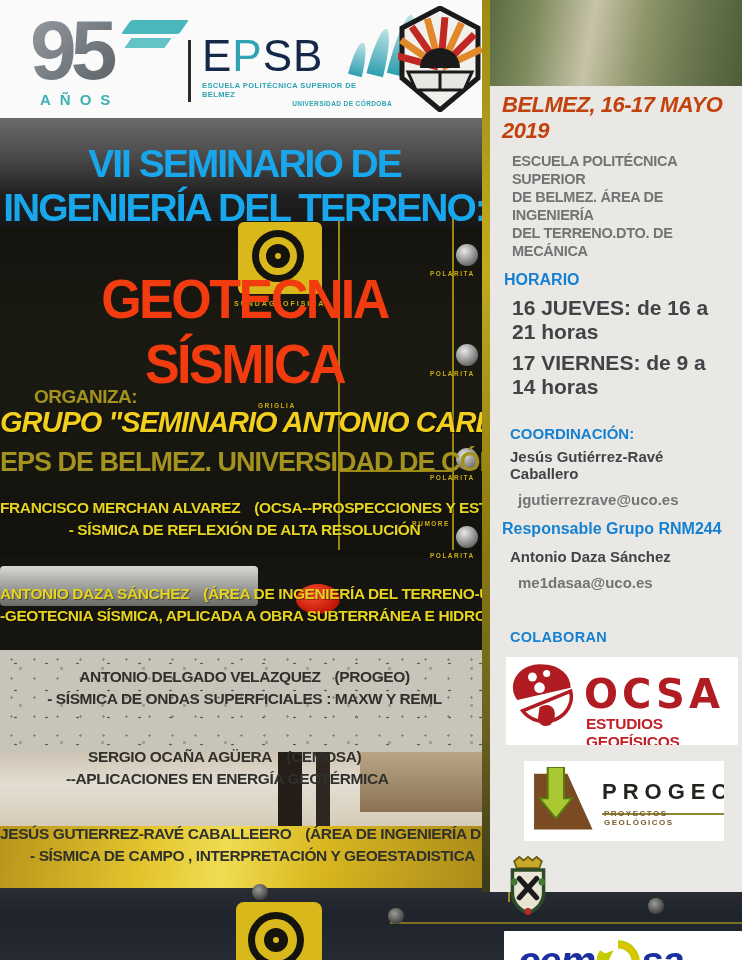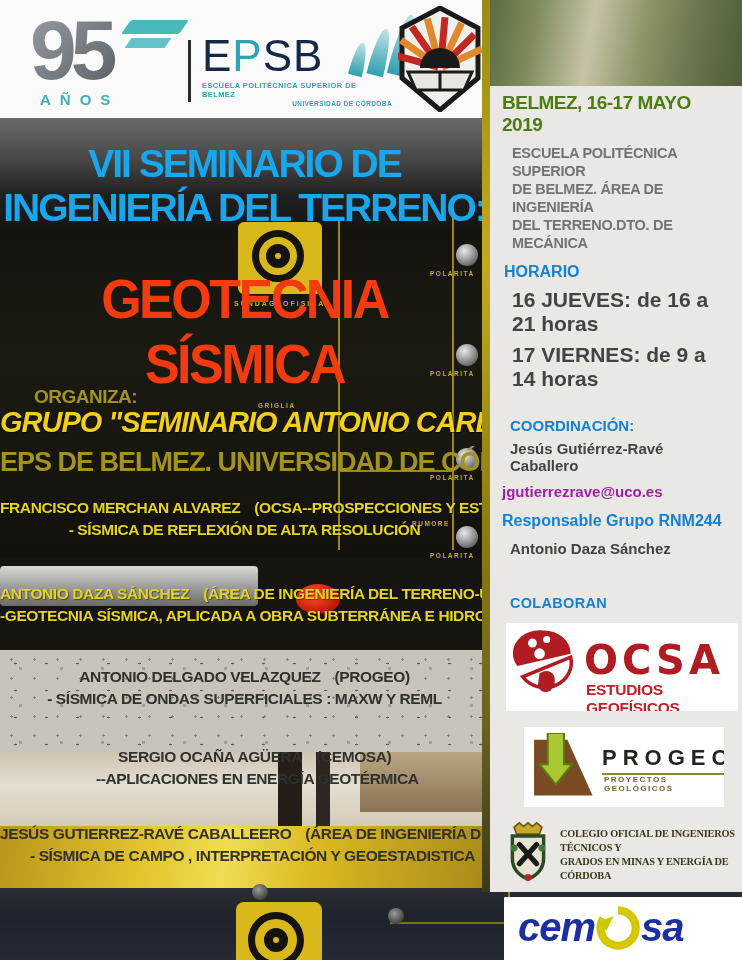--- a/index.html
+++ b/index.html
@@ -35,39 +35,39 @@
   .w3 { left:42px; width:20px; height:62px; }
   .uco-shield { position:absolute; left:398px; top:6px; width:84px; height:106px; }
 
   
   .side-top-photo { position:absolute; left:489px; top:0; width:253px; height:88px;
     background:linear-gradient(100deg,#5a6b42 0%,#7d8a5c 18%,#c7c3a8 40%,#8d9468 60%,#6b7850 78%,#4e5c38 100%); }
   .divider { position:absolute; left:482px; top:0; width:8px; height:892px;
     background:linear-gradient(180deg,#9c8a14 0%,#c2aa1e 30%,#8a7a10 60%,#6e6420 80%,#3a3a18 100%); z-index:6; }
   .sidebar { position:absolute; left:490px; top:86px; width:252px; height:806px; background:#e9e8e5;
              z-index:5; padding:6px 8px 0 12px; }
-  .sb-date { color:#4d7c0f; font-weight:bold; font-size:19px; letter-spacing:-.5px; }
+  .sb-date { color:#c2410c; font-weight:bold; font-size:22px; letter-spacing:-.5px;font-style:italic; }
   .sb-venue { margin-top:8px; margin-left:10px; color:#737373; font-weight:bold; font-size:14.5px;
               letter-spacing:-.3px; line-height:18px; }
   .sb-horario { margin-top:11px; margin-left:2px; color:#1581d2; font-weight:bold; font-size:16px; }
   .sb-sched { margin-top:7px; margin-left:10px; color:#434347; font-weight:bold; font-size:21px; }
   .sb-phone { margin-top:10px; color:#1581d2; font-weight:bold; font-size:16.5px; letter-spacing:-.3px; }
   .sb-coord { margin-top:26px; margin-left:8px; color:#1581d2; font-weight:bold; font-size:15px; }
   .sb-name { margin-top:6px; margin-left:8px; color:#434347; font-weight:bold; font-size:15px; }
-  .sb-mail { margin-top:9px; color:#a21caf; font-weight:bold; font-size:15px; }
+  .sb-mail { margin-top:9px; margin-left:16px; color:#737373; font-weight:bold; font-size:15px; }
   .sb-resp { margin-top:12px; margin-left:0; color:#1581d2; font-weight:bold; font-size:16px; }
   .sb-colab { margin-top:38px; margin-left:8px; color:#1581d2; font-weight:bold; font-size:14.5px; letter-spacing:.3px; }
   .logo-box { background:#fff; border-radius:1px; position:relative; overflow:hidden; }
   .ocsa-box { margin-top:12px; margin-left:4px; width:232px; height:88px; }
   .ocsa-name { position:absolute; left:78px; top:14px; color:#b01c22; font-weight:bold; font-size:40px;
                letter-spacing:4px; font-family:"DejaVu Sans", sans-serif; }
   .ocsa-tag { position:absolute; left:80px; top:58px; color:#c02026; font-weight:bold; font-size:15.5px; letter-spacing:-.3px; }
   .progeo-box { margin-top:16px; margin-left:22px; width:200px; height:80px; }
   .progeo-name { position:absolute; left:78px; top:18px; color:#24241e; font-weight:bold; font-size:22px;
-                 letter-spacing:6px; border-bottom:2px solid #8a8a30; padding-bottom:2px; }
+                 letter-spacing:6px; border-bottom:2px solid #8a8a30; padding-bottom:8px; }
   .progeo-tag { position:absolute; left:80px; top:48px; color:#7a5a28; font-weight:bold; font-size:8px; letter-spacing:1.5px; }
   .colegio-row { margin-top:14px; display:flex; align-items:center; gap:6px; width:238px; }
   .colegio-text { font-family:"Liberation Serif", serif; font-weight:bold; color:#3c3618;
                   font-size:10.3px; line-height:14px; letter-spacing:-.2px; }
   .cemosa-box { margin-top:8px; margin-left:2px; width:238px; height:72px; }
   .cemosa-line { position:absolute; left:14px; top:8px; font-weight:bold; font-style:italic;
                  font-size:40px; color:#1b2f9e; letter-spacing:-1px; display:flex; align-items:center; }
 
   
   .photo { position:absolute; left:0; top:118px; width:489px; height:842px; z-index:1; overflow:hidden; }
@@ -252,21 +252,21 @@
     <div>- SÍSMICA DE REFLEXIÓN DE ALTA RESOLUCIÓN</div>
   </div>
   <div class="ov speaker spk-y" style="top:583px;">
     <div><span>ANTONIO DAZA SÁNCHEZ</span><span class="aff">(ÁREA DE INGENIERÍA DEL TERRENO-UCO)</span></div>
     <div>-GEOTECNIA SÍSMICA, APLICADA A OBRA SUBTERRÁNEA E HIDROLOGÍA</div>
   </div>
   <div class="ov speaker spk-d" style="top:666px;">
     <div><span>ANTONIO DELGADO VELAZQUEZ</span><span class="aff">(PROGEO)</span></div>
     <div>- SÍSMICA DE ONDAS SUPERFICIALES : MAXW Y REML</div>
   </div>
-  <div class="ov speaker spk-d" style="top:746px; text-align:left; padding-left:118px;">
+  <div class="ov speaker spk-d" style="top:746px; text-align:left; padding-left:88px;">
     <div><span>SERGIO OCAÑA AGÜERA</span><span class="aff">(CEMOSA)</span></div>
     <div style="margin-left:-22px;">--APLICACIONES EN ENERGÍA GEOTÉRMICA</div>
   </div>
   <div class="ov speaker spk-d" style="top:823px;">
     <div><span>JESÚS GUTIERREZ-RAVÉ CABALLEERO</span><span class="aff">(ÁREA DE INGENIERÍA DEL TERRENO)</span></div>
     <div style="text-align:left; padding-left:30px;">- SÍSMICA DE CAMPO , INTERPRETACIÓN Y GEOESTADISTICA</div>
   </div>
 
   <div class="side-top-photo"></div>
   <div class="divider"></div>
@@ -279,20 +279,21 @@
       <div>DEL TERRENO.DTO. DE MECÁNICA</div>
     </div>
     <div class="sb-horario">HORARIO</div>
     <div class="sb-sched">16 JUEVES: de 16 a 21 horas</div>
     <div class="sb-sched">17 VIERNES: de 9 a 14 horas</div>
     <div class="sb-coord">COORDINACIÓN:</div>
     <div class="sb-name">Jesús Gutiérrez-Ravé Caballero</div>
     <div class="sb-mail">jgutierrezrave@uco.es</div>
     <div class="sb-resp">Responsable Grupo RNM244</div>
     <div class="sb-name" style="margin-top:10px;">Antonio Daza Sánchez</div>
+    <div class="sb-mail">me1dasaa@uco.es</div>
     <div class="sb-colab">COLABORAN</div>
 
     <div class="logo-box ocsa-box">
       <svg viewBox="0 0 70 90" style="position:absolute; left:6px; top:4px; width:64px; height:80px;">
         <path d="M35,4 a30,26 0 0 1 30,26 l-60,14 a30,26 0 0 1 30,-40 z" fill="#b01c22"></path>
         <path d="M65,34 a30,28 0 0 1 -54,22 z" fill="#fff" stroke="#b01c22" stroke-width="4"></path>
         <path d="M30,52 q10,-6 16,2 q4,10 -4,18 q-10,4 -14,-6 z" fill="#b01c22"></path>
         <circle cx="22" cy="18" r="5" fill="#fff"></circle>
         <circle cx="38" cy="14" r="4" fill="#fff"></circle>
         <circle cx="30" cy="30" r="6" fill="#fff"></circle>
@@ -315,24 +316,20 @@
         <path d="M14,6 l6,-5 5,4 5,-4 5,4 5,-4 6,5 -3,8 h-26 z" fill="#c8a828" stroke="#6a5a10" stroke-width="2"></path>
         <path d="M12,16 h36 v26 q0,16 -18,24 q-18,-8 -18,-24 z" fill="#e8e4d4" stroke="#2e4a28" stroke-width="4"></path>
         <g stroke="#1a1a1a" stroke-width="6" stroke-linecap="round">
           <line x1="20" y1="26" x2="40" y2="48"></line>
           <line x1="40" y1="26" x2="20" y2="48"></line>
         </g>
         <circle cx="14" cy="30" r="4" fill="#3e7a36"></circle>
         <circle cx="46" cy="30" r="4" fill="#3e7a36"></circle>
         <circle cx="30" cy="64" r="4" fill="#b02828"></circle>
       </svg>
-      <div class="colegio-text">
-        <div>COLEGIO OFICIAL DE INGENIEROS TÉCNICOS Y</div>
-        <div>GRADOS EN MINAS Y ENERGÍA DE CÓRDOBA</div>
-      </div>
     </div>
 
     <div class="logo-box cemosa-box">
       <div class="cemosa-line">
         <span>cem</span>
           <svg viewBox="0 0 60 60" style="width:44px; height:44px; margin:0 1px;">
           <path d="M30,6 a24,24 0 1 1 -20,11" fill="none" stroke="#c3cc00" stroke-width="11"></path>
           <path d="M30,6 a24,24 0 1 1 -20,11" fill="none" stroke="#e2c400" stroke-width="5"></path>
           <polygon points="2,22 24,14 14,34" fill="#c3cc00"></polygon>
         </svg>

